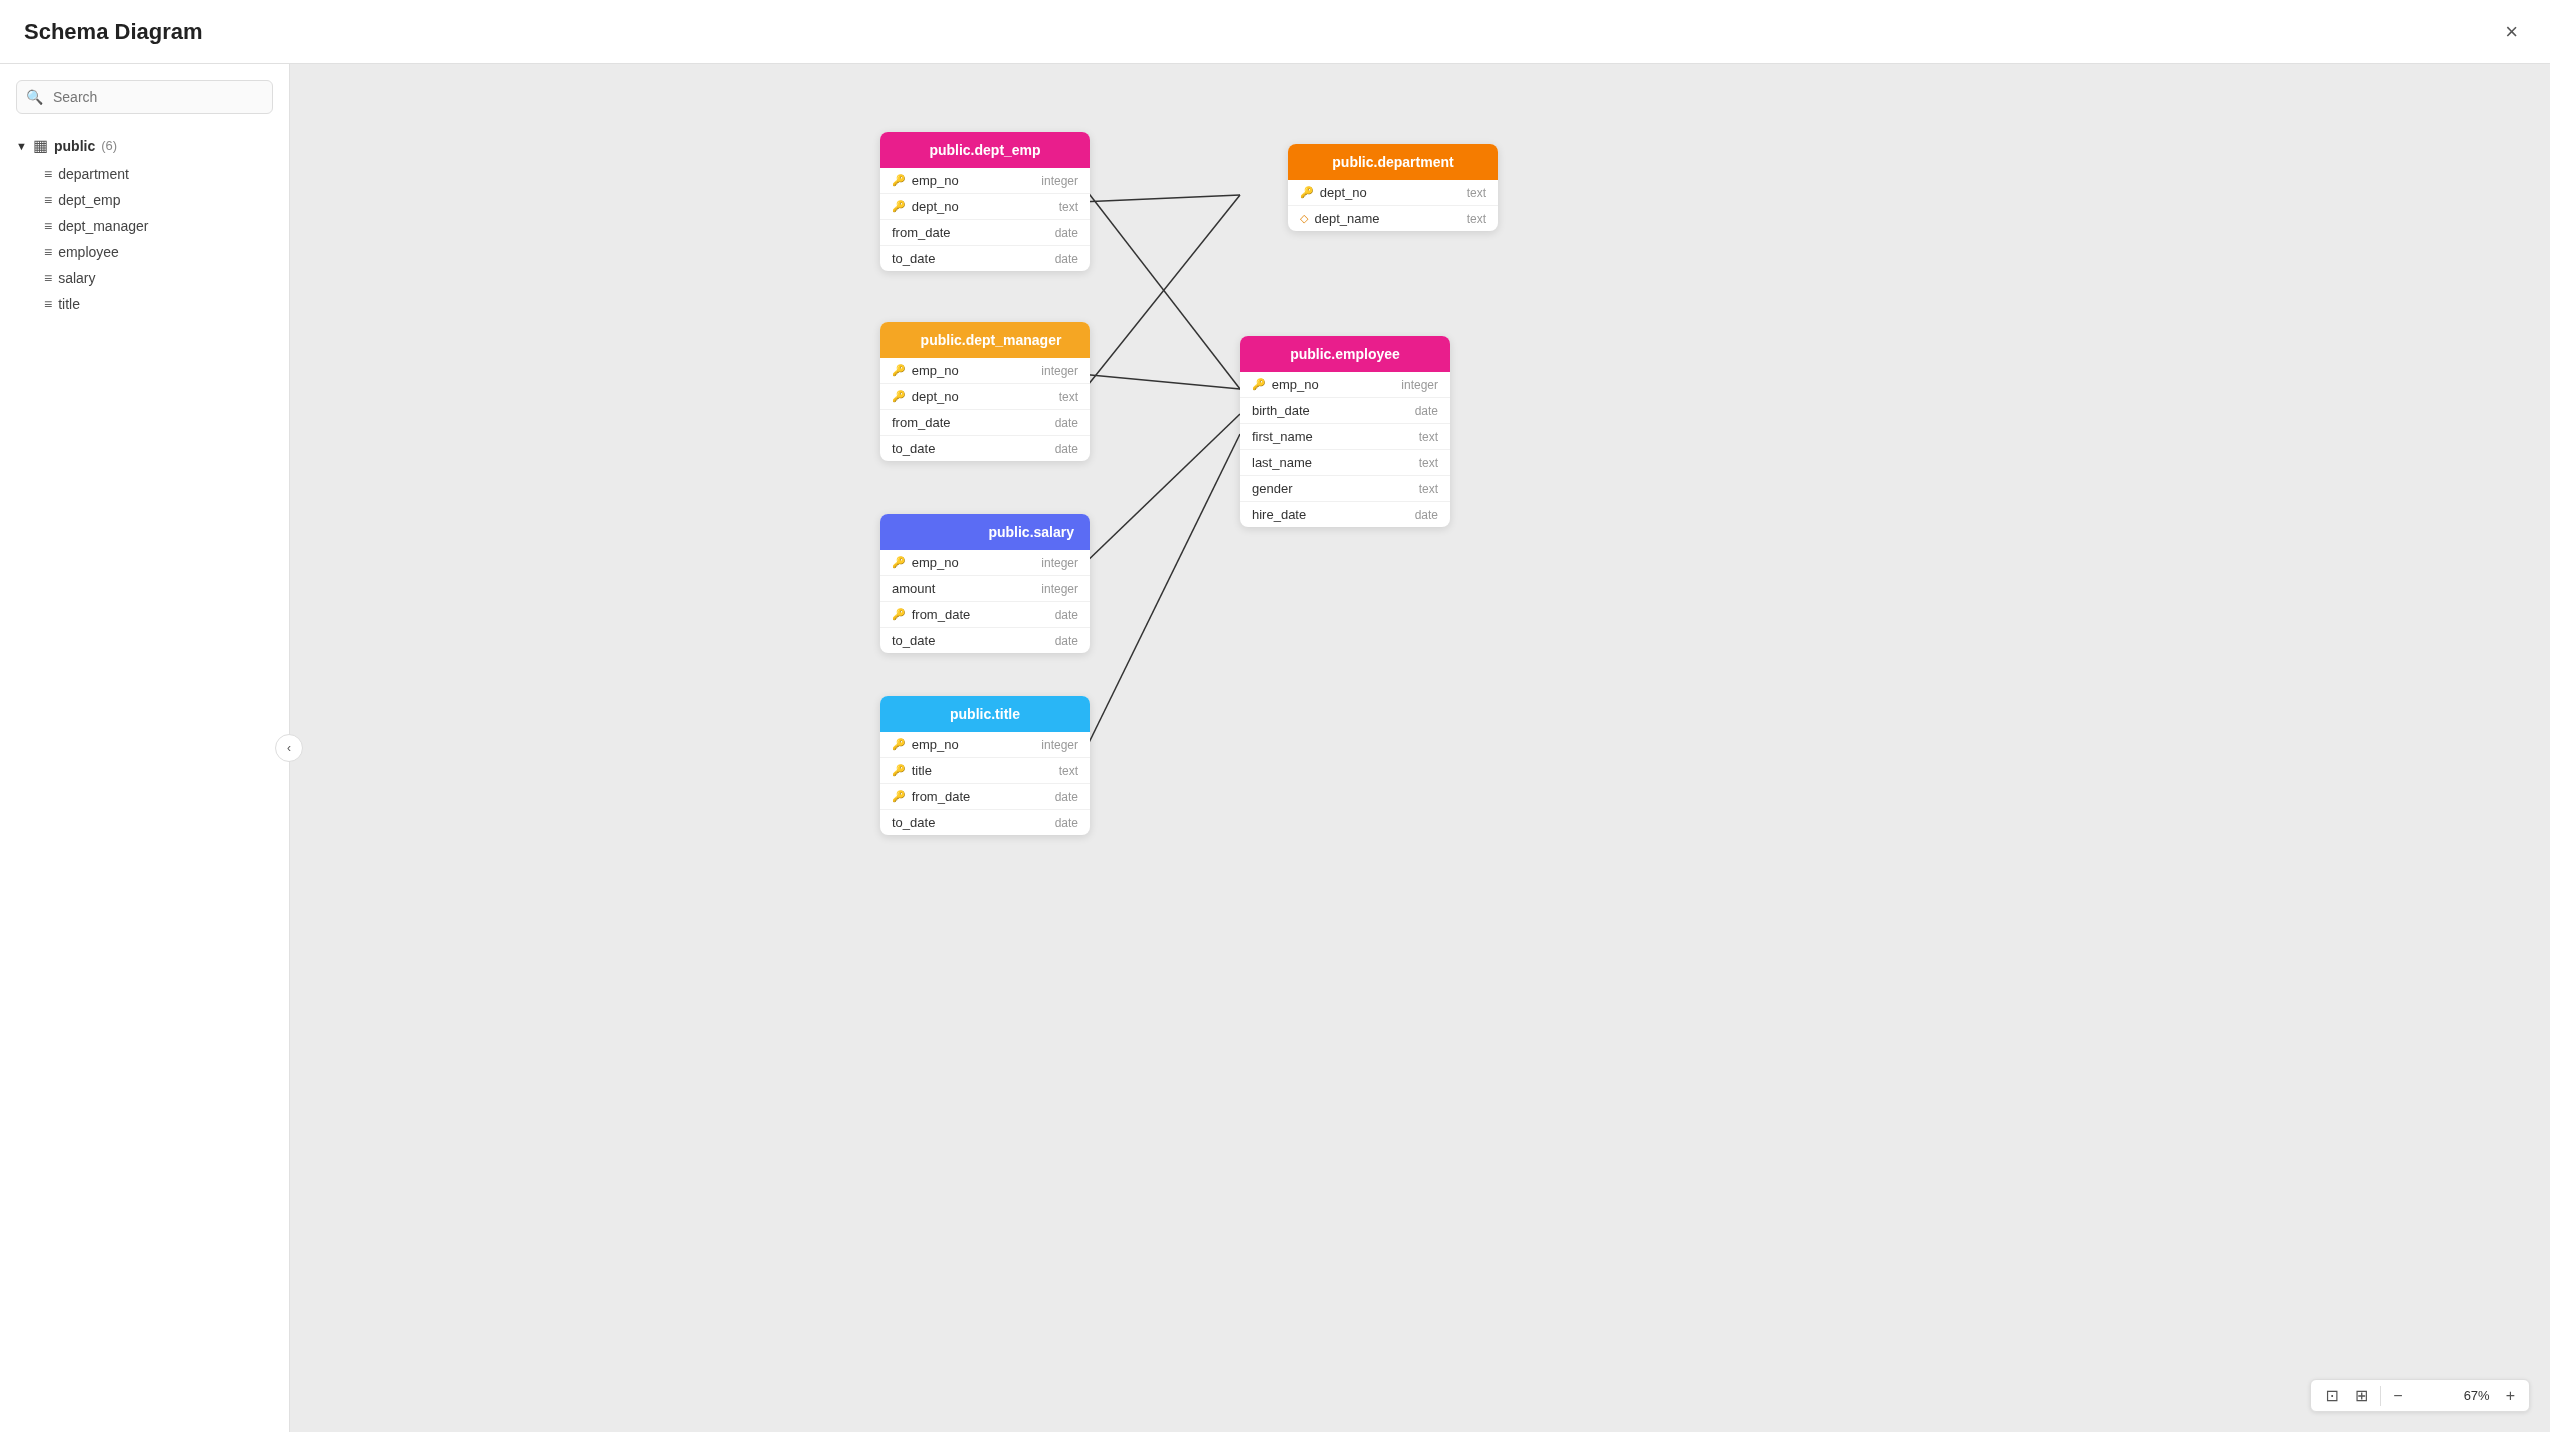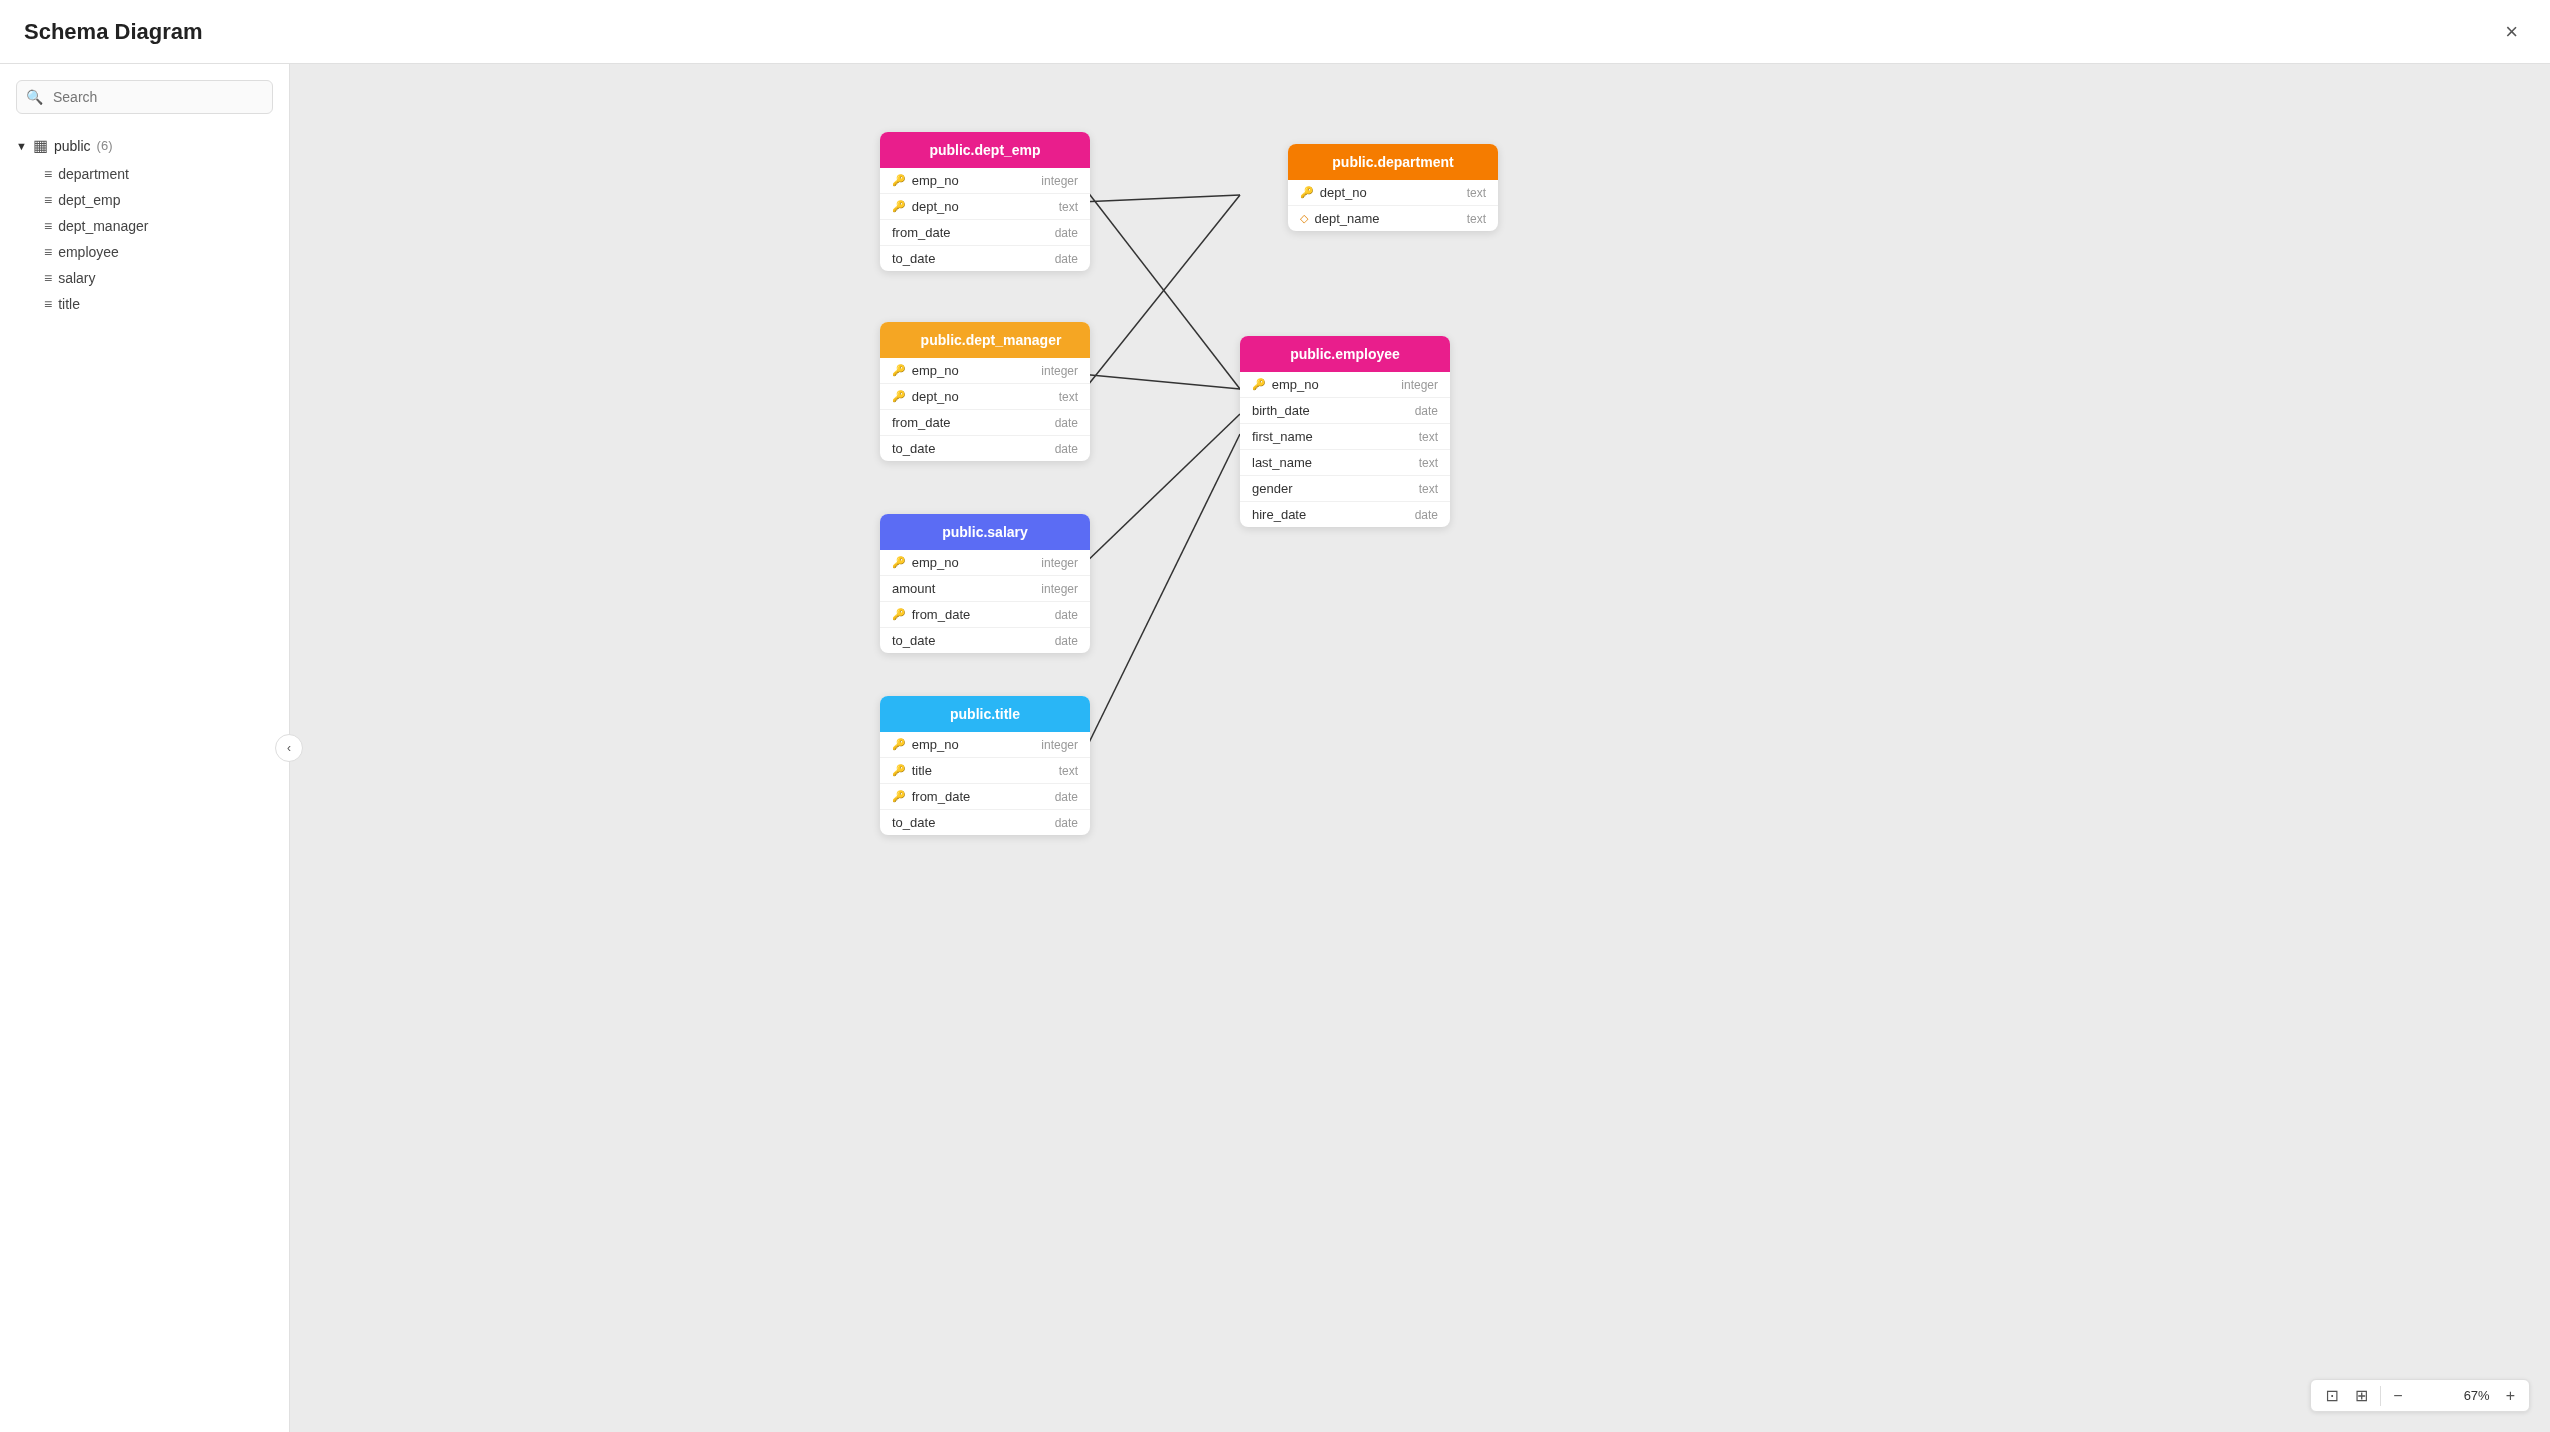--- a/index.html
+++ b/index.html
@@ -17,21 +17,21 @@
     .sidebar { width: 290px; background: #fff; border-right: 1px solid #e0e0e0; display: flex; flex-direction: column; padding: 16px 0; position: relative; }
     .search-box { margin: 0 16px 16px; position: relative; }
     .search-box input { width: 100%; padding: 8px 12px 8px 36px; border: 1px solid #ddd; border-radius: 6px; font-size: 14px; color: #333; outline: none; background: #fafafa; }
     .search-icon-wrap { position: absolute; left: 10px; top: 50%; transform: translateY(-50%); color: #999; font-size: 14px; }
 
     .sidebar-tree { padding: 0 8px; flex: 1; overflow-y: auto; }
     .tree-group { }
     .tree-group-header { display: flex; align-items: center; gap: 6px; padding: 6px 8px; font-size: 14px; color: #333; cursor: pointer; }
     .tree-group-header .arrow { font-size: 11px; }
     .tree-group-header .db-icon { font-size: 16px; color: #555; }
-    .tree-group-label { font-weight: 400; }
+    .tree-group-label { font-weight: 700; }
     .tree-group-count { color: #888; font-size: 13px; }
 
     .tree-items { padding-left: 28px; }
     .tree-item { display: flex; align-items: center; gap: 6px; padding: 5px 8px; font-size: 14px; color: #444; cursor: pointer; border-radius: 4px; }
     .tree-item .table-icon { font-size: 14px; color: #666; }
 
     .collapse-btn { position: absolute; right: -14px; top: 50%; transform: translateY(-50%); width: 28px; height: 28px; border-radius: 50%; background: #fff; border: 1px solid #ddd; display: flex; align-items: center; justify-content: center; cursor: pointer; z-index: 10; font-size: 12px; color: #555; }
 
     
     .canvas { flex: 1; background: #ebebeb; position: relative; overflow: hidden; }
@@ -262,21 +262,21 @@
           <div class="schema-row">
             <div class="schema-row-left">
               <span>hire_date</span>
             </div>
             <span class="schema-row-type">date</span>
           </div>
         </div>
       </div>
 
       <div class="schema-table" style="left:590px; top:450px; min-width:210px;">
-        <div class="schema-table-header" style="background:#5b6cf4;">
+        <div class="schema-table-header" style="background:#5b6cf4;text-align:right;">
           <span>public.salary</span>
         </div>
         <div class="schema-table-body">
           <div class="schema-row">
             <div class="schema-row-left">
               <span class="pk-icon">🔑</span>
               <span>emp_no</span>
             </div>
             <span class="schema-row-type">integer</span>
           </div>

